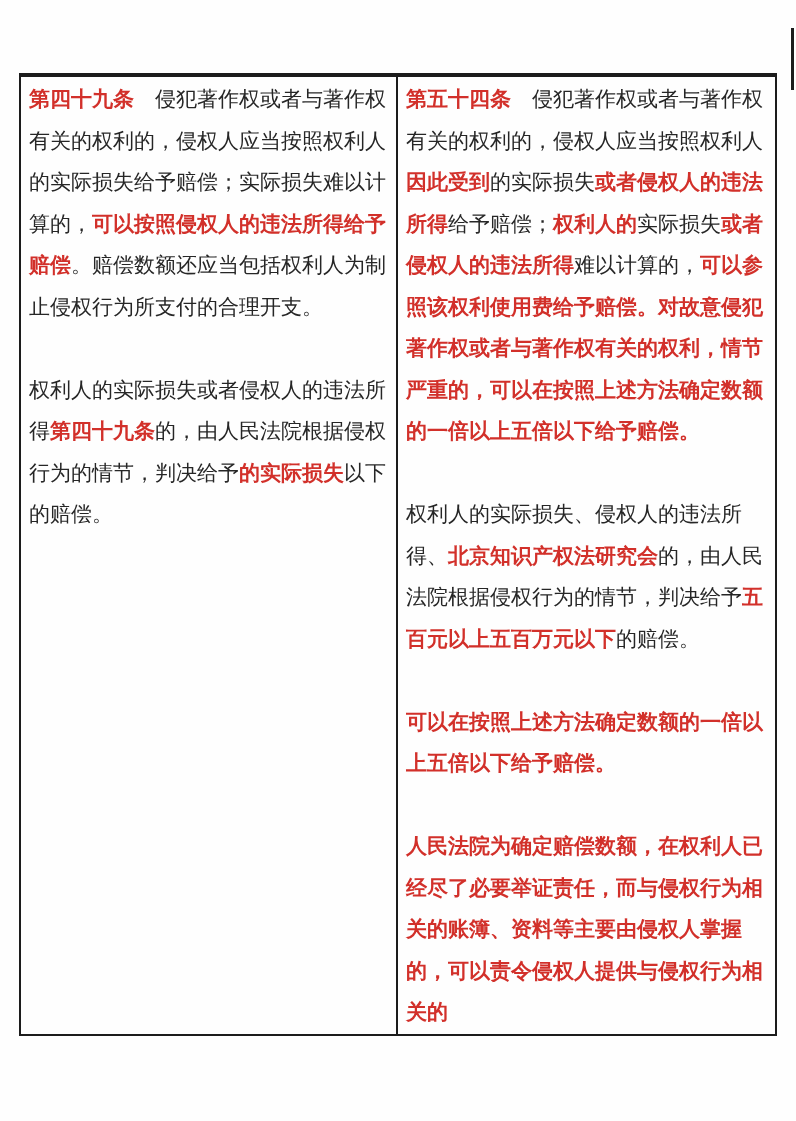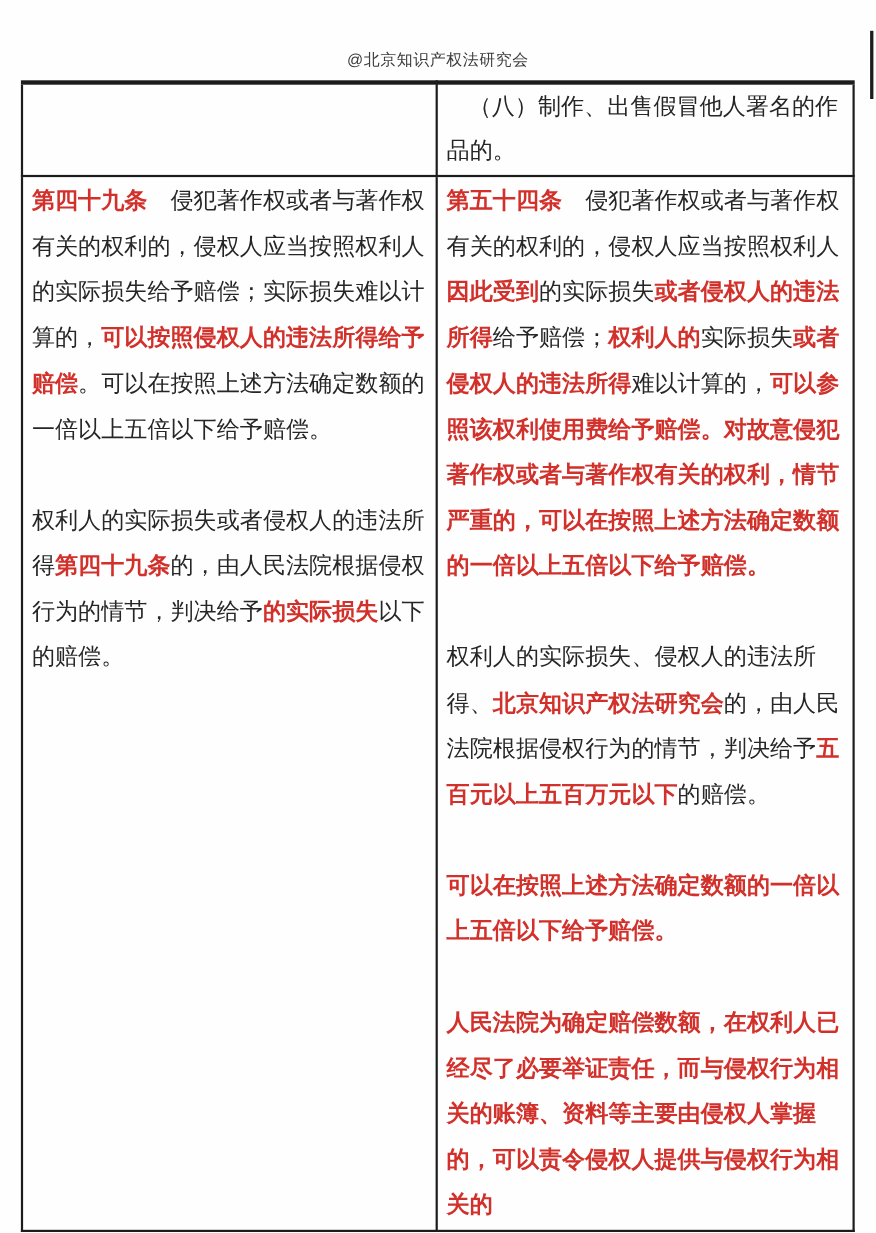--- a/index.html
+++ b/index.html
@@ -78,39 +78,32 @@
     color: var(--red, #d2302a);
     font-weight: bold;
     text-align: center;
   }
 </style>
 </head>
 <body style="--red: #d2302a; --ink: #262626; --border: #1c1c1c; --watermark: #3b3b3b; --background: #fefefe;">
 
 <div class="page">
 
-  <div class="watermark">@北京知识产权法研究会</div>
 
   <div class="edge-mark"></div>
 
   <table class="law-table">
     <colgroup>
       <col class="col-left">
       <col class="col-right">
     </colgroup>
     <tbody>
-      <tr class="row-continuation">
-        <td class="cell"></td>
-        <td class="cell">
-            <p class="indent"><span class="run-black">（八）制作、出售假冒他人署名的作品的。</span></p>
-          </td>
-      </tr>
       <tr class="row-articles">
         <td class="cell">
-            <p><span class="run-red">第四十九条</span><span class="run-black">　侵犯著作权或者与著作权有关的权利的，侵权人应当按照权利人的实际损失给予赔偿；实际损失难以计算的，</span><span class="run-red">可以按照侵权人的违法所得给予赔偿</span><span class="run-black">。可以在按照上述方法确定数额的一倍以上五倍以下给予赔偿。</span></p>
+            <p><span class="run-red">第四十九条</span><span class="run-black">　侵犯著作权或者与著作权有关的权利的，侵权人应当按照权利人的实际损失给予赔偿；实际损失难以计算的，</span><span class="run-red">可以按照侵权人的违法所得给予赔偿</span><span class="run-black">。赔偿数额还应当包括权利人为制止侵权行为所支付的合理开支。</span></p>
             <p><span class="run-black">权利人的实际损失或者侵权人的违法所得</span><span class="run-red">第四十九条</span><span class="run-black">的，由人民法院根据侵权行为的情节，判决给予</span><span class="run-red">的实际损失</span><span class="run-black">以下的赔偿。</span></p>
           </td>
         <td class="cell">
             <p><span class="run-red">第五十四条</span><span class="run-black">　侵犯著作权或者与著作权有关的权利的，侵权人应当按照权利人</span><span class="run-red">因此受到</span><span class="run-black">的实际损失</span><span class="run-red">或者侵权人的违法所得</span><span class="run-black">给予赔偿；</span><span class="run-red">权利人的</span><span class="run-black">实际损失</span><span class="run-red">或者侵权人的违法所得</span><span class="run-black">难以计算的，</span><span class="run-red">可以参照该权利使用费给予赔偿。对故意侵犯著作权或者与著作权有关的权利，情节严重的，可以在按照上述方法确定数额的一倍以上五倍以下给予赔偿。</span></p>
             <p><span class="run-black">权利人的实际损失、侵权人的违法所得、</span><span class="run-red">北京知识产权法研究会</span><span class="run-black">的，由人民法院根据侵权行为的情节，判决给予</span><span class="run-red">五百元以上五百万元以下</span><span class="run-black">的赔偿。</span></p>
             <p><span class="run-red">可以在按照上述方法确定数额的一倍以上五倍以下给予赔偿。</span></p>
             <p><span class="run-red">人民法院为确定赔偿数额，在权利人已经尽了必要举证责任，而与侵权行为相关的账簿、资料等主要由侵权人掌握的，可以责令侵权人提供与侵权行为相关的</span></p>
           </td>
       </tr>
     </tbody>

